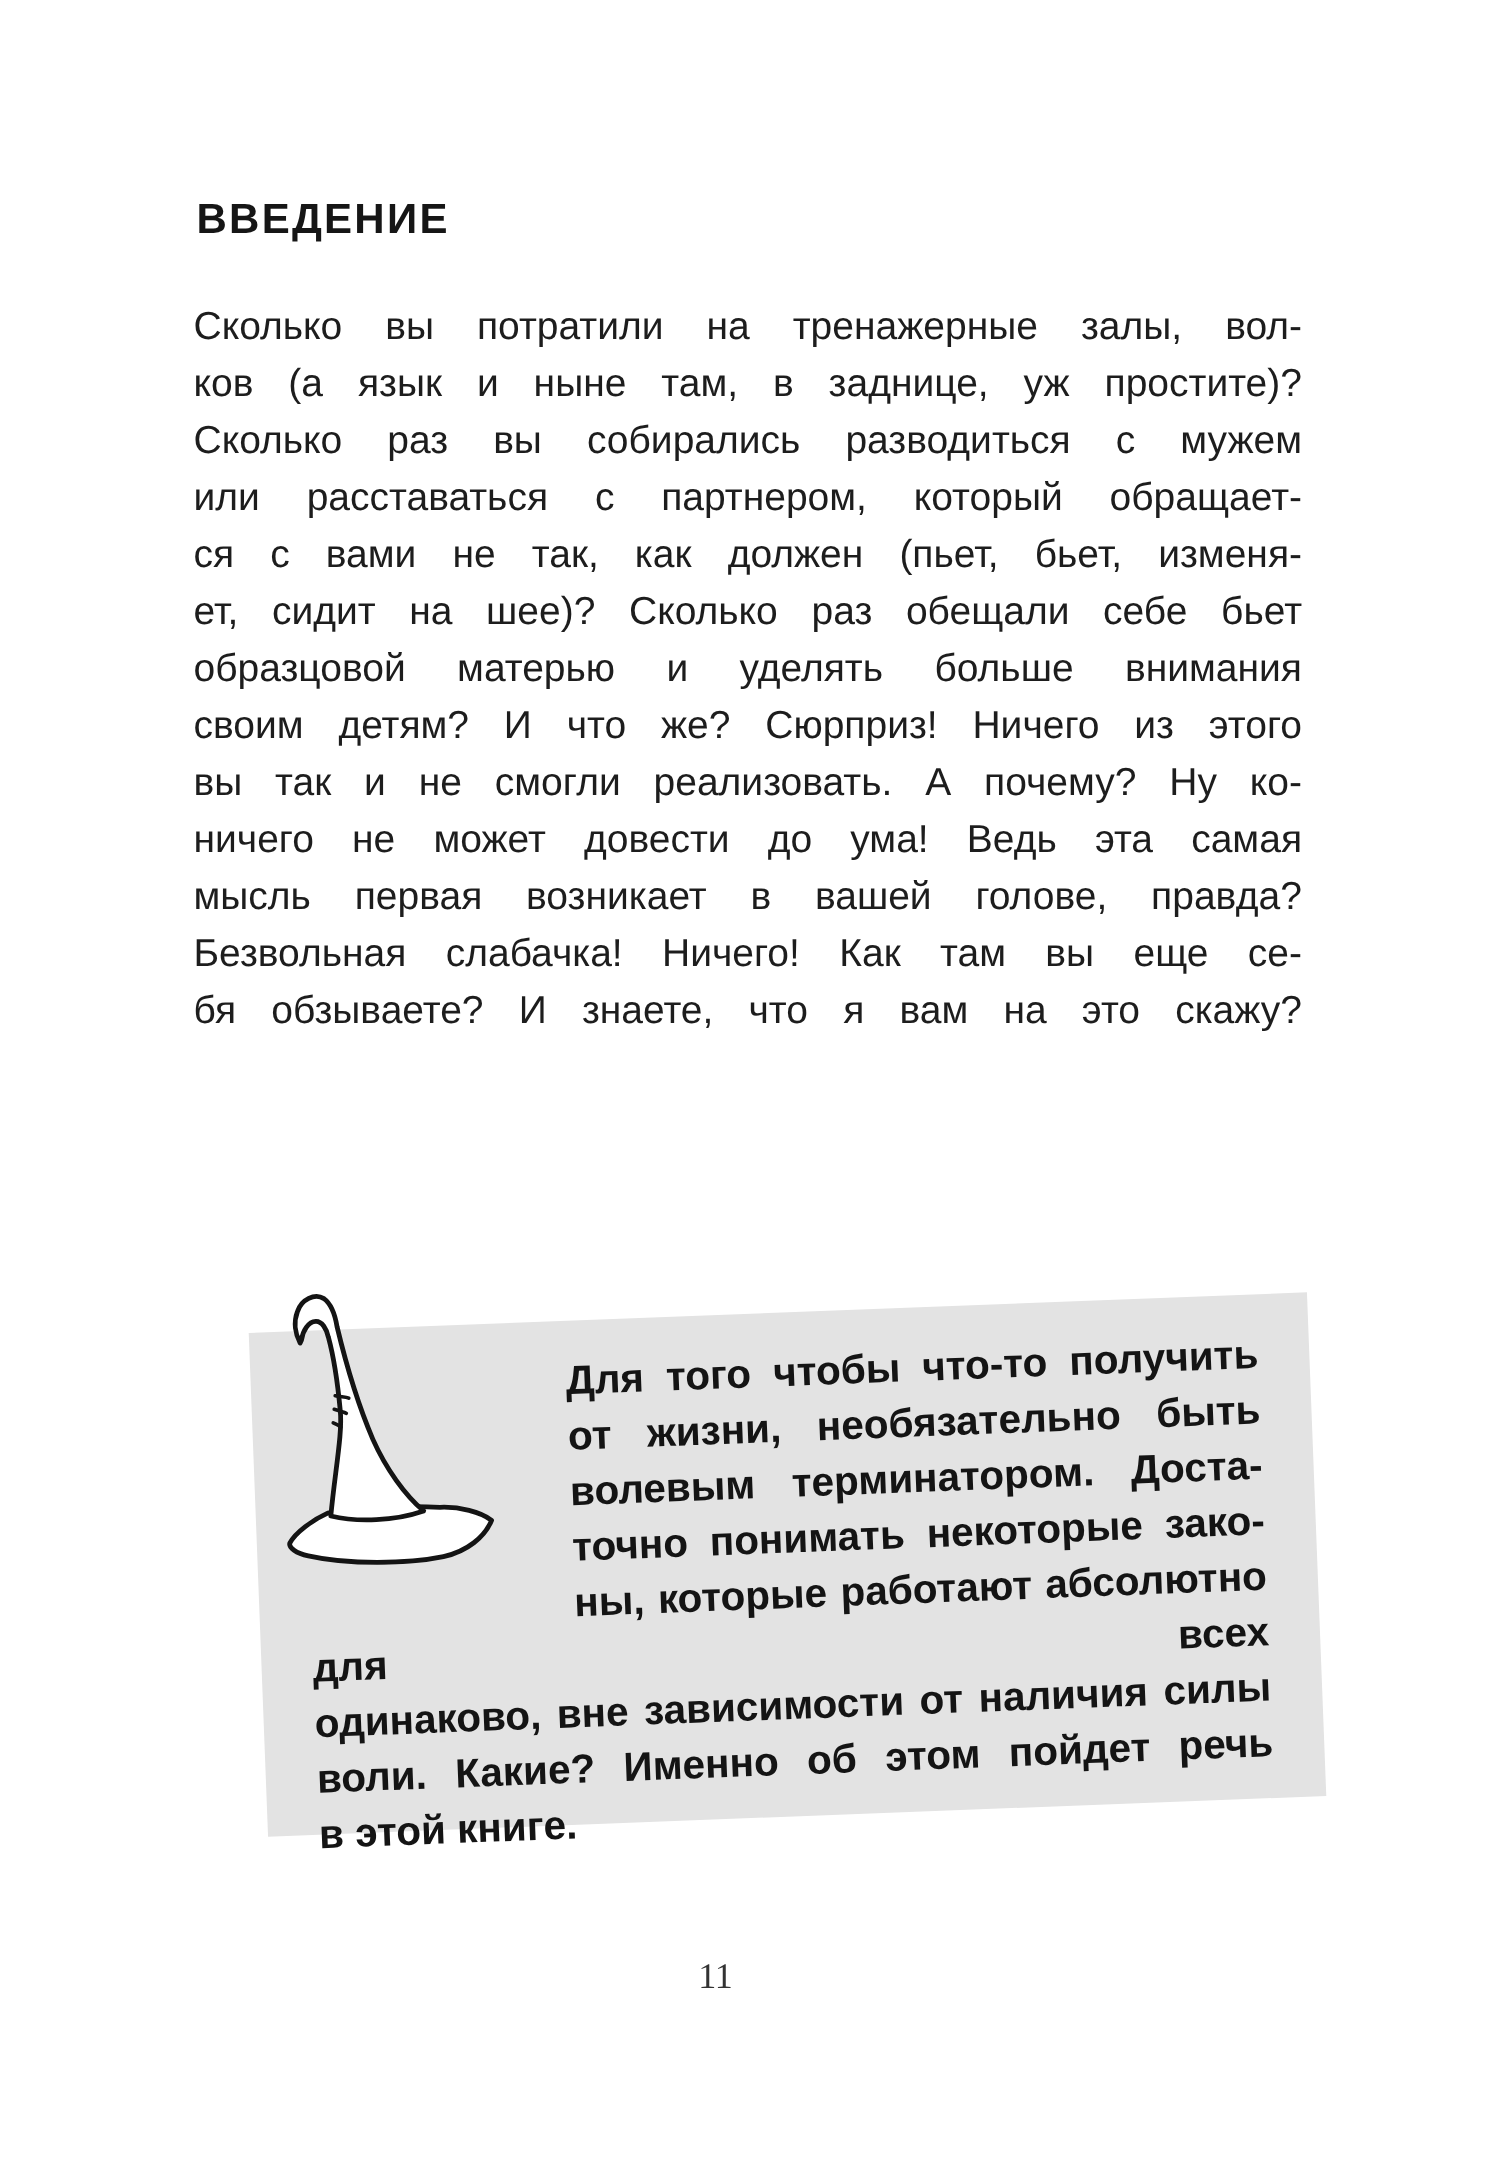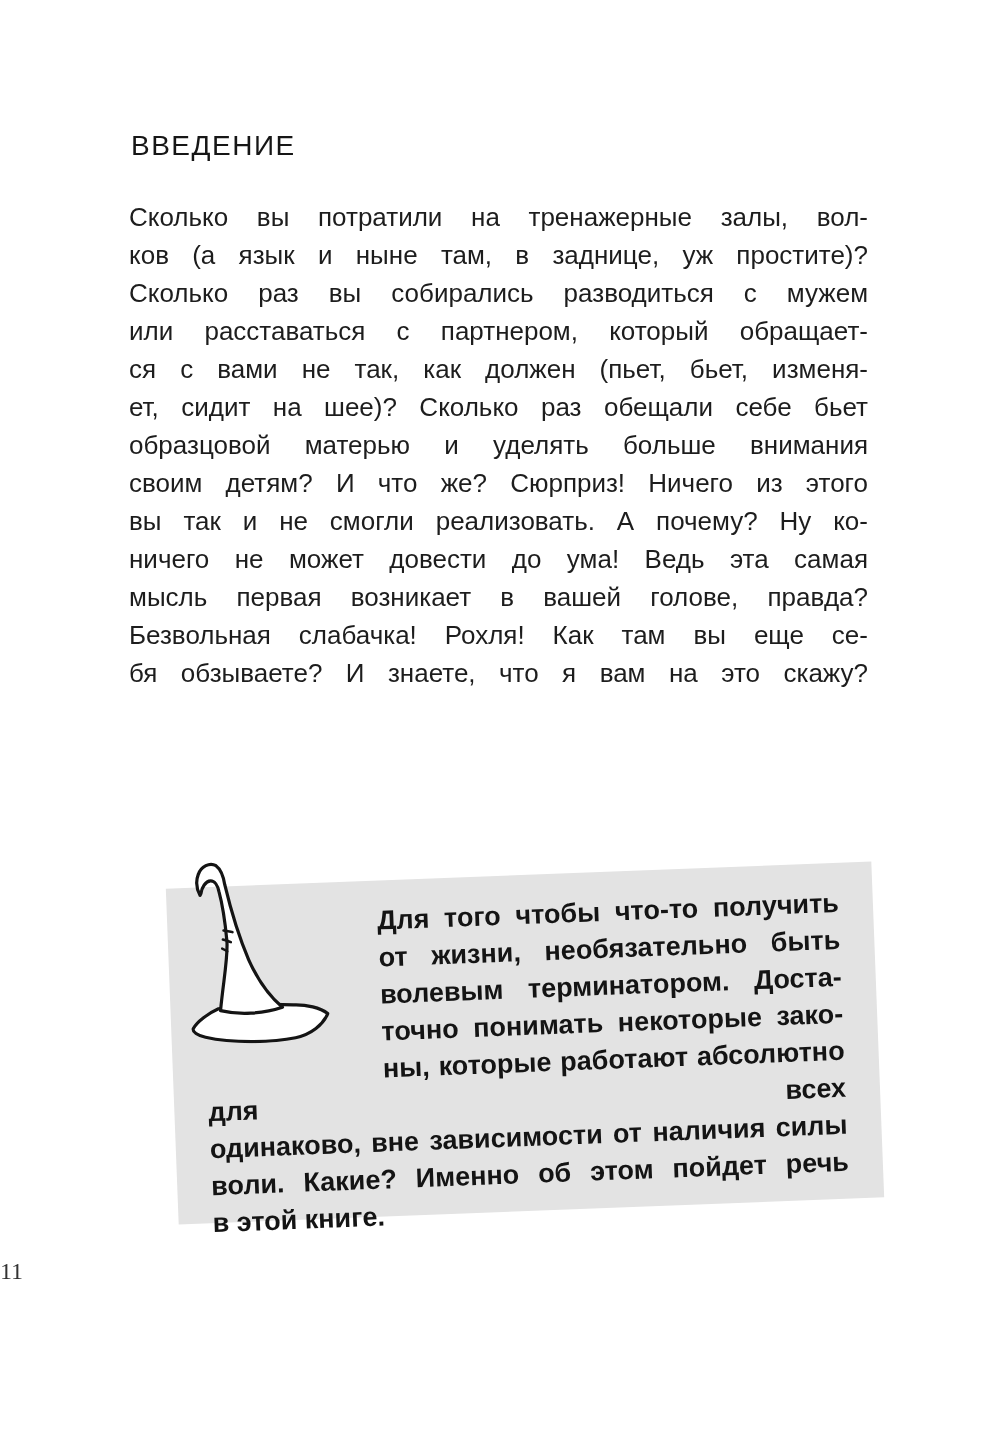--- a/index.html
+++ b/index.html
@@ -8,21 +8,21 @@
     width:1000px;height:1439px;
     background:#ffffff;
     overflow:hidden;
     font-family:"Liberation Sans", sans-serif;
   }
   .heading{
     position:absolute;
     left:131px;top:130px;
     margin:0;
     font-size:28px;
-    font-weight:400;
+    font-weight:700;
     letter-spacing:1.5px;
     color:#161616;
     font-family:"Liberation Sans", sans-serif;
   }
   .body-text{
     position:absolute;
     left:129px;top:198px;
     width:739px;
     color:#1d1d1d;
     font-size:26px;
@@ -68,22 +68,23 @@
     text-align-last:left;
   }
   .hat{
     position:absolute;
     left:20px;top:-26px;
     width:142px;height:184px;
     z-index:2;
   }
   .pagenum-wrap{
     position:absolute;
-    left:0;top:1258px;
+    left:0;top:1305px;
     width:954px;
+    text-align:center;
   }
   .pagenum{
     font-family:"Liberation Serif", serif;
     font-size:24px;
     color:#333333;
   }
 </style>
 </head>
 <body>
 
@@ -96,21 +97,21 @@
     <div class="bline">ков (а язык и ныне там, в заднице, уж простите)?</div>
     <div class="bline">Сколько раз вы собирались разводиться с мужем</div>
     <div class="bline">или расставаться с партнером, который обращает-</div>
     <div class="bline">ся с вами не так, как должен (пьет, бьет, изменя-</div>
     <div class="bline">ет, сидит на шее)? Сколько раз обещали себе бьет</div>
     <div class="bline">образцовой матерью и уделять больше внимания</div>
     <div class="bline">своим детям? И что же? Сюрприз! Ничего из этого</div>
     <div class="bline">вы так и не смогли реализовать. А почему? Ну ко-</div>
     <div class="bline">ничего не может довести до ума! Ведь эта самая</div>
     <div class="bline">мысль первая возникает в вашей голове, правда?</div>
-    <div class="bline">Безвольная слабачка! Рохля! Как там вы еще се-</div>
+    <div class="bline">Безвольная слабачка! Ничего! Как там вы еще се-</div>
     <div class="bline">бя обзываете? И знаете, что я вам на это скажу?</div>
   </div>
 
   <div class="callout">
     <svg class="hat" viewBox="0 0 142 184" xmlns="http://www.w3.org/2000/svg">
 
       <path d="M 28,148
                C 18,152 6,160 2,167
                C 1,170 6,174 14,176
                C 40,183 80,184 104,180

